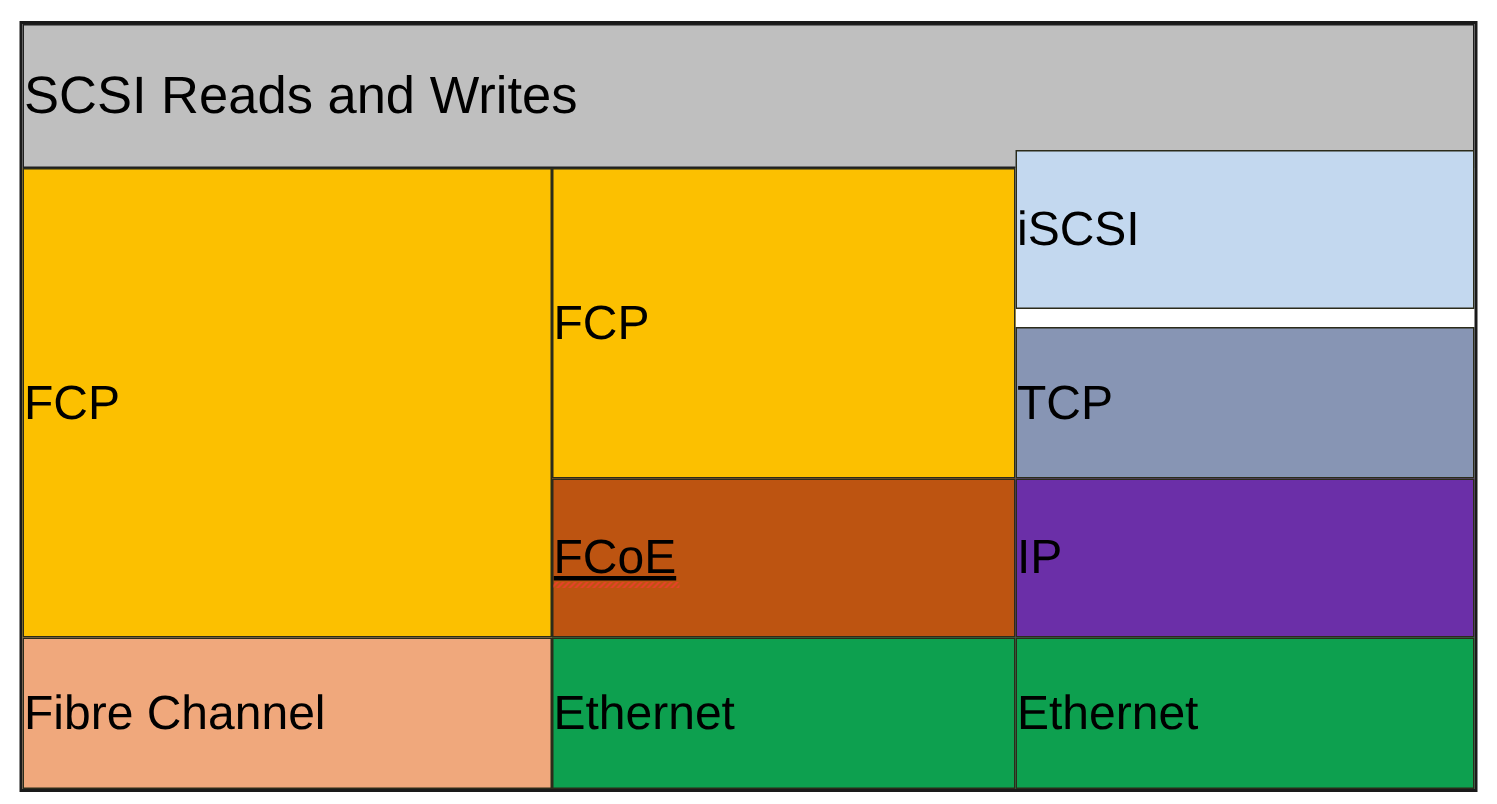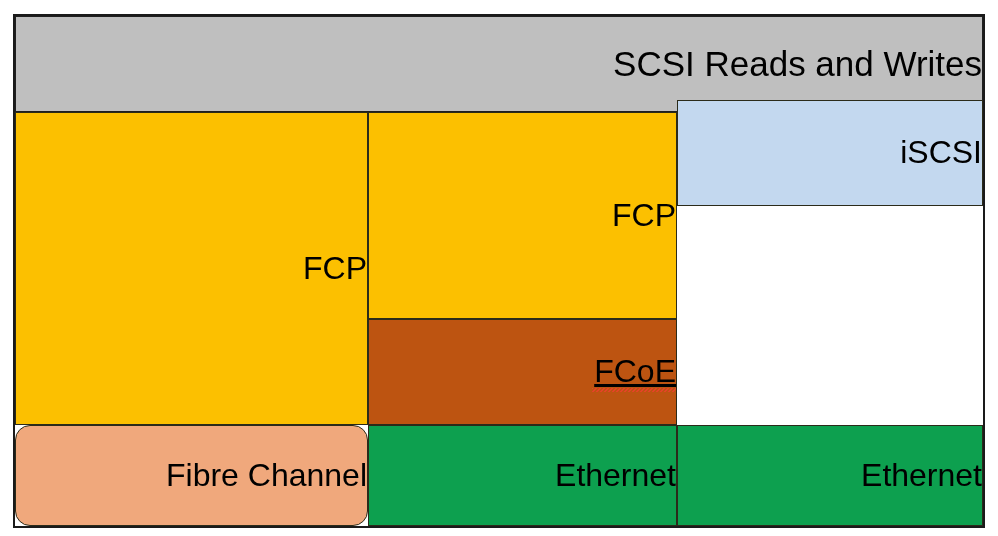--- a/index.html
+++ b/index.html
@@ -33,21 +33,21 @@
     background: #ffffff;
   }
 
   
   .block {
     position: absolute;
     box-sizing: border-box;
     border: 1px solid #2b2b1a;
     display: flex;
     align-items: center;
-    justify-content: flex-end;
+    justify-content: flex-start;
     color: #000000;
     text-align: center;
     line-height: 1.05;
     white-space: nowrap;
     overflow: hidden;
   }
 
   .block .label {
     display: inline-block;
     font-weight: 400;
@@ -73,21 +73,20 @@
     background: #fcc000;
     font-size: 32px;
   }
   .block.left-fibre {
     left: 0;
     top: 409px;
     width: 353px;
     height: 101px;
     background: #f0a87c;
     font-size: 32px;
-    border-radius: 15px;
   }
 
   
   .block.mid-fcp {
     left: 353px;
     top: 96px;
     width: 309px;
     height: 207px;
     background: #fcc000;
     font-size: 32px;
@@ -189,18 +188,24 @@
     <div class="block mid-fcoe">
       <span class="label spellcheck">FCoE</span>
     </div>
     <div class="block mid-ethernet">
       <span class="label">Ethernet</span>
     </div>
 
     <div class="block right-iscsi">
       <span class="label">iSCSI</span>
     </div>
+    <div class="block right-tcp">
+      <span class="label">TCP</span>
+    </div>
+    <div class="block right-ip">
+      <span class="label">IP</span>
+    </div>
     <div class="block right-ethernet">
       <span class="label">Ethernet</span>
     </div>
 
   </div>
 </div>
 
 </body></html>

